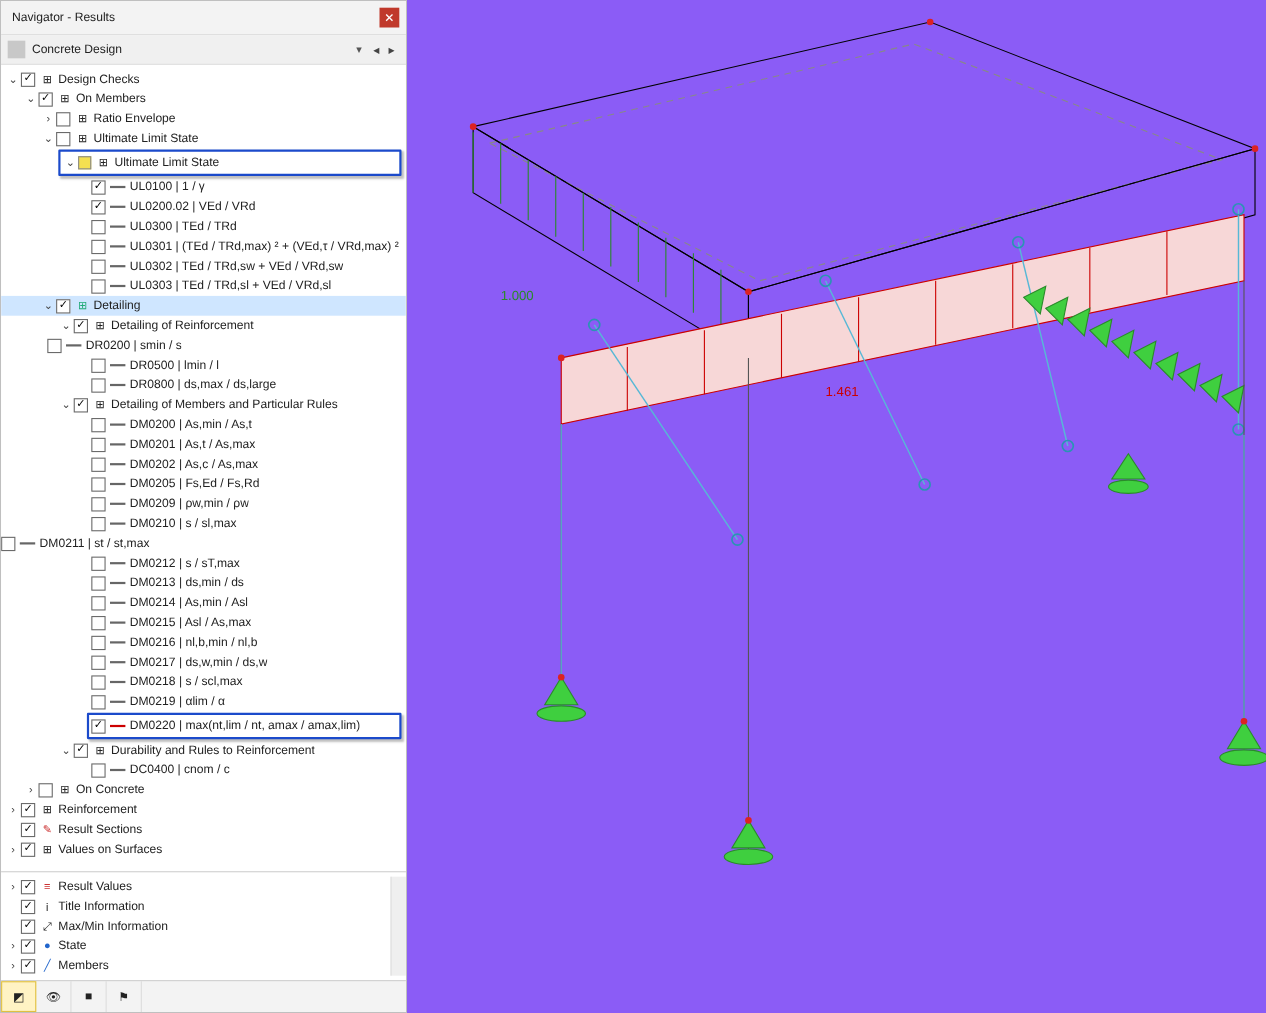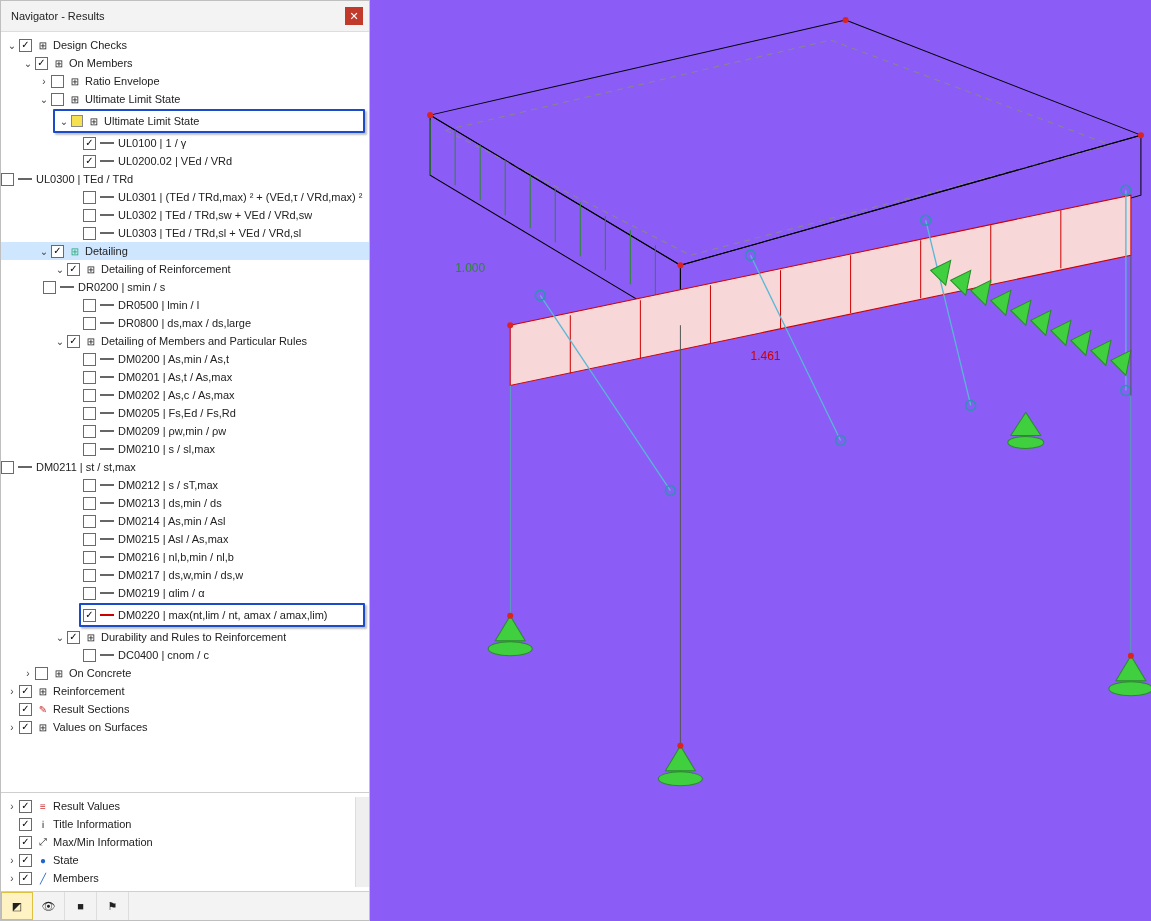--- a/index.html
+++ b/index.html
@@ -35,20 +35,29 @@
   .viewport svg { width:100%; height:100%; }
 </style>
 </head>
 <body>
 
 <div class="panel">
   <div class="titlebar">
     <span class="title">Navigator - Results</span>
     <span class="close-btn">✕</span>
   </div>
+  <div class="combo">
+    <span class="icon"></span>
+    <span class="label">Concrete Design</span>
+    <span class="chev">▾</span>
+    <div class="nav-arrows">
+      <span>◂</span>
+      <span>▸</span>
+    </div>
+  </div>
 
   <div class="tree">
 
     <div class="row" style="padding-left:4px">
       <span class="toggle">⌄</span>
       <span class="cb checked"></span>
       <span class="icon-sm">⊞</span>
       <span class="label">Design Checks</span>
     </div>
     <div class="row" style="padding-left:20px">
@@ -82,21 +91,21 @@
     <div class="row" style="padding-left:82px">
         <span class="cb checked"></span>
         <span class="line-mark"></span>
         <span class="label">UL0100 | 1 / γ</span>
       </div>
     <div class="row" style="padding-left:82px">
         <span class="cb checked"></span>
         <span class="line-mark"></span>
         <span class="label">UL0200.02 | VEd / VRd</span>
       </div>
-    <div class="row" style="">
+    <div class="row" style="padding-left:82px">
         <span class="cb"></span>
         <span class="line-mark"></span>
         <span class="label">UL0300 | TEd / TRd</span>
       </div>
     <div class="row" style="padding-left:82px">
         <span class="cb"></span>
         <span class="line-mark"></span>
         <span class="label">UL0301 | (TEd / TRd,max) ² + (VEd,τ / VRd,max) ²</span>
       </div>
     <div class="row" style="padding-left:82px">
@@ -202,20 +211,25 @@
       </div>
     <div class="row" style="padding-left:82px">
         <span class="cb"></span>
         <span class="line-mark"></span>
         <span class="label">DM0216 | nl,b,min / nl,b</span>
       </div>
     <div class="row" style="padding-left:82px">
         <span class="cb"></span>
         <span class="line-mark"></span>
         <span class="label">DM0217 | ds,w,min / ds,w</span>
+      </div>
+    <div class="row" style="padding-left:82px">
+        <span class="cb"></span>
+        <span class="line-mark"></span>
+        <span class="label">DM0218 | s / scl,max</span>
       </div>
     <div class="row" style="padding-left:82px">
         <span class="cb"></span>
         <span class="line-mark"></span>
         <span class="label">DM0219 | αlim / α</span>
       </div>
 
     <div class="highlighted" style="margin:1px 4px 1px 78px;padding:1px 2px">
       <div class="row">
         <span class="cb checked"></span>

